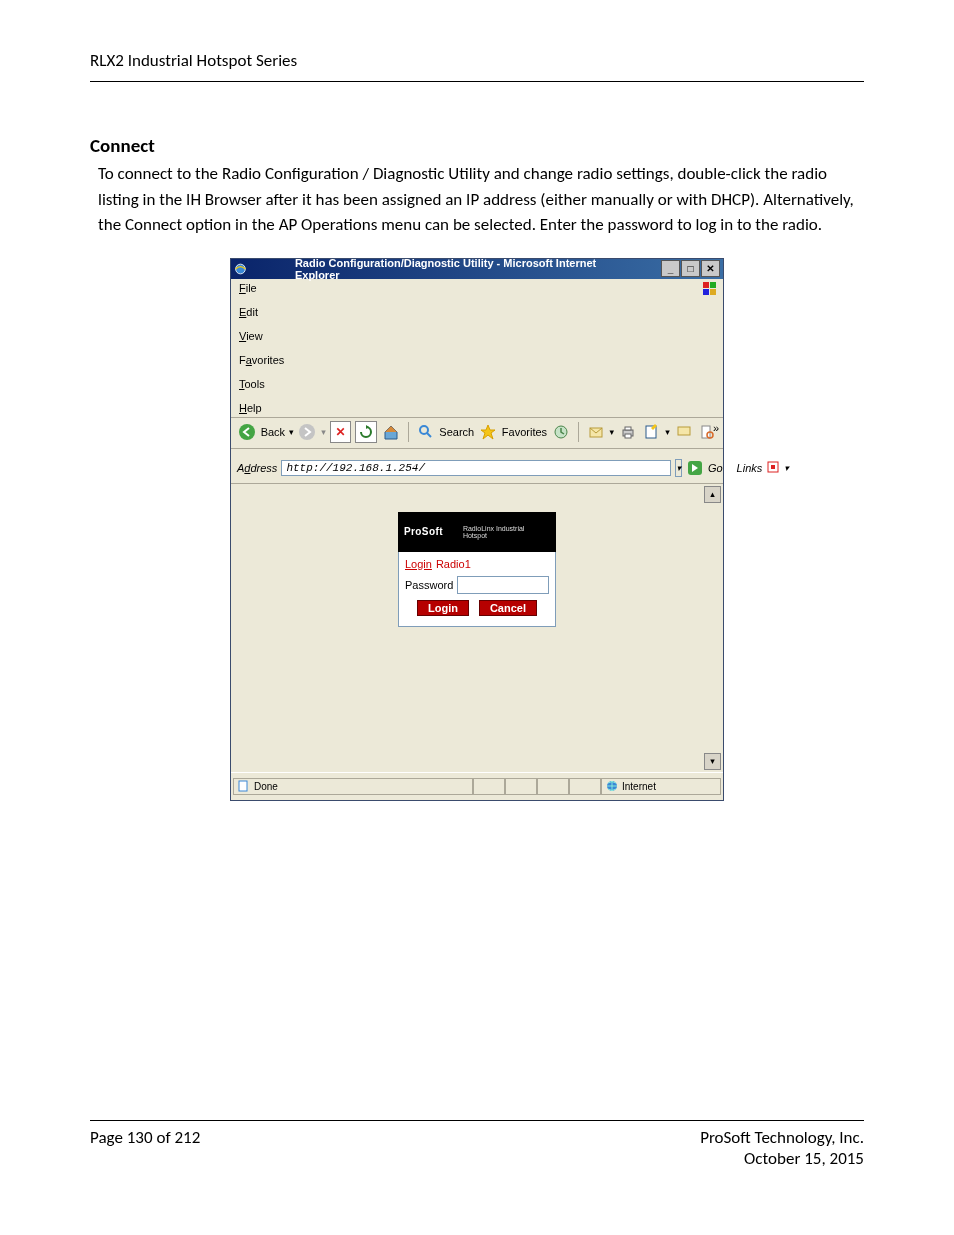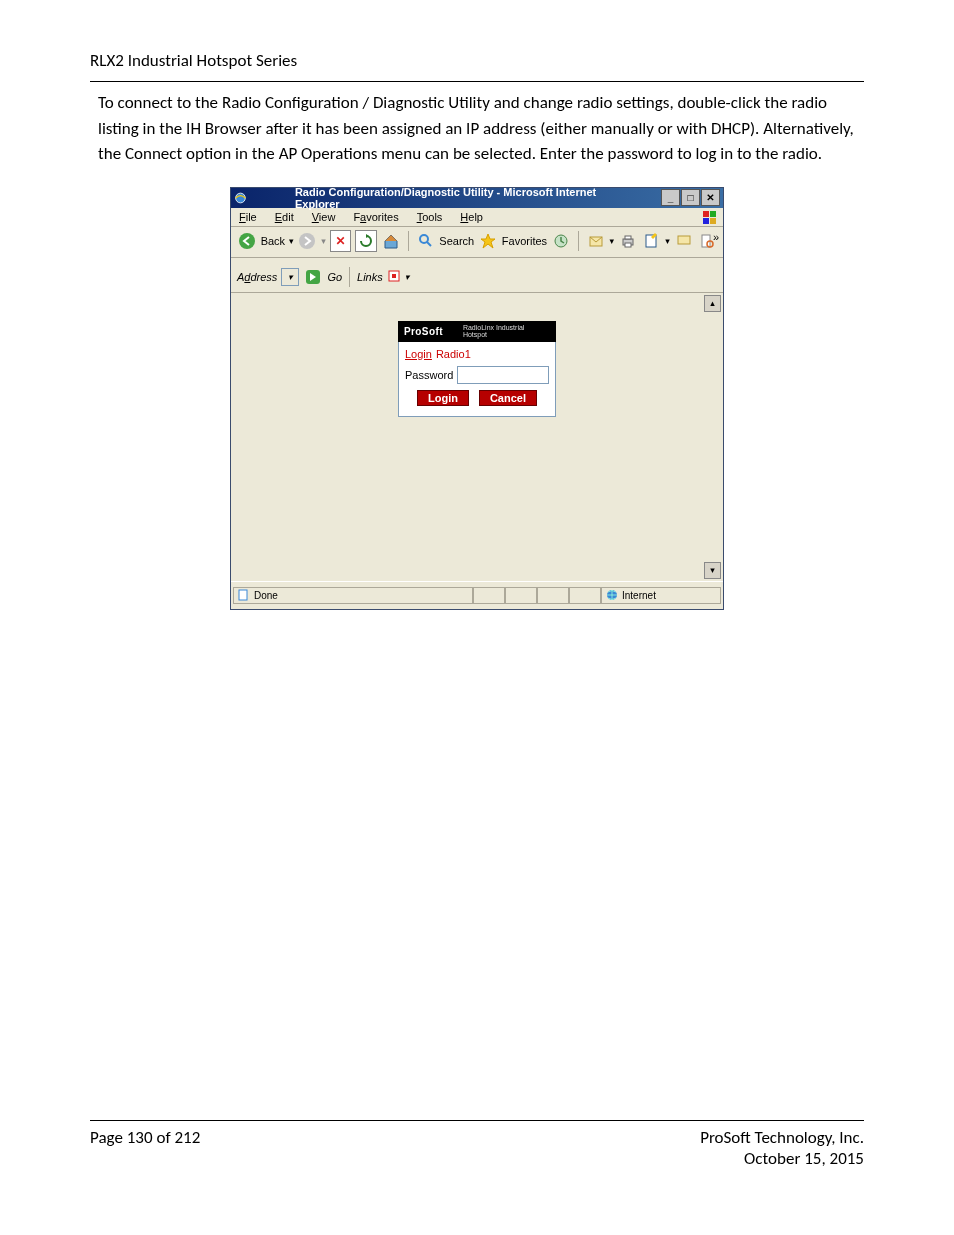--- a/index.html
+++ b/index.html
@@ -66,24 +66,25 @@
   .title-buttons { margin-left: auto; display:flex; gap:1px; }
   .title-btn {
     width: 17px; height: 15px;
     background:#c9c9c9;
     border:1px solid #555;
     display:flex; align-items:center; justify-content:center;
     font-size:10px; font-weight:bold; color:#000;
   }
   .close-btn { background:#c9c9c9; }
   .menubar {
-    display:flex; gap:18px;
+    display:flex; gap:12px;
     padding: 3px 8px;
     border-bottom: 1px solid #aca899;
     position:relative;
+    flex-direction:column;
   }
   .menubar .win-flag {
     position:absolute; right:4px; top:1px;
     width:18px; height:18px;
   }
   .menubar span u { text-decoration: underline; }
   .toolbar {
     display:flex; align-items:center; gap:4px;
     padding: 3px 6px 5px 6px;
     border-bottom: 1px solid #aca899;
@@ -143,21 +144,21 @@
     font-size:9px;
   }
   .scroll-up { top:2px; }
   .scroll-down { bottom:2px; }
 
   .login-box {
     width: 158px;
     font-family: Tahoma, Arial, sans-serif;
   }
   .login-header {
-    background:#000; height:21px;
+    background:#000; height:40px;
     display:flex; align-items:center; padding:0 6px;
     color:#fff; font-size:9px; gap:20px;
   }
   .prosoft-logo { font-weight:bold; letter-spacing:0.4px; font-size:10px; }
   .radiolinx { font-size:7px; color:#ddd; }
   .form-body {
     border:1px solid #7f9db9; border-top:none;
     background:#fff; padding:6px 6px 10px 6px;
   }
   .form-row { display:flex; align-items:center; gap:4px; margin-bottom:6px; }
@@ -200,20 +201,21 @@
   }
   .footer-right { text-align:right; }
 </style>
 </head>
 <body>
 
 <div class="page">
   <div class="header-title">RLX2 Industrial Hotspot Series</div>
   <hr class="header-rule">
 
+  <div class="section-title">Connect</div>
   <p class="body-text">To connect to the Radio Configuration / Diagnostic Utility and change radio settings, double-click the radio listing in the IH Browser after it has been assigned an IP address (either manually or with DHCP). Alternatively, the Connect option in the AP Operations menu can be selected. Enter the password to log in to the radio.</p>
 
   <div class="screenshot-wrap">
     <div class="ie-window">
 
       <div class="titlebar">
         <svg class="ie-icon" viewBox="0 0 16 16">
             <circle cx="8" cy="8" r="6" fill="#3a88d6" stroke="#fff" stroke-width="1"></circle>
             <path d="M2 8 Q8 2 14 8" stroke="#ffcc00" stroke-width="1.5" fill="none"></path>
           </svg>
@@ -322,20 +324,21 @@
           <svg width="16" height="16" viewBox="0 0 16 16">
               <rect x="3" y="2" width="8" height="12" fill="#fff" stroke="#888"></rect>
               <circle cx="11" cy="11" r="3" fill="none" stroke="#d86a2a" stroke-width="1.5"></circle>
             </svg>
         </span>
         <span class="chevron">»</span>
       </div>
 
       <div class="addressbar">
         <span class="addr-label">A<u>d</u>dress</span>
+        <span class="addr-input">http://192.168.1.254/</span>
         <span class="addr-dd">▾</span>
         <span class="go-btn">
           <svg width="16" height="16" viewBox="0 0 16 16">
               <rect x="1" y="1" width="14" height="14" rx="3" fill="#44a544"></rect>
               <path d="M5 4 L11 8 L5 12 Z" fill="#fff"></path>
             </svg>
         </span>
         <span class="tb-text">Go</span>
         <div class="tb-sep"></div>
         <span class="tb-text">Links</span>

